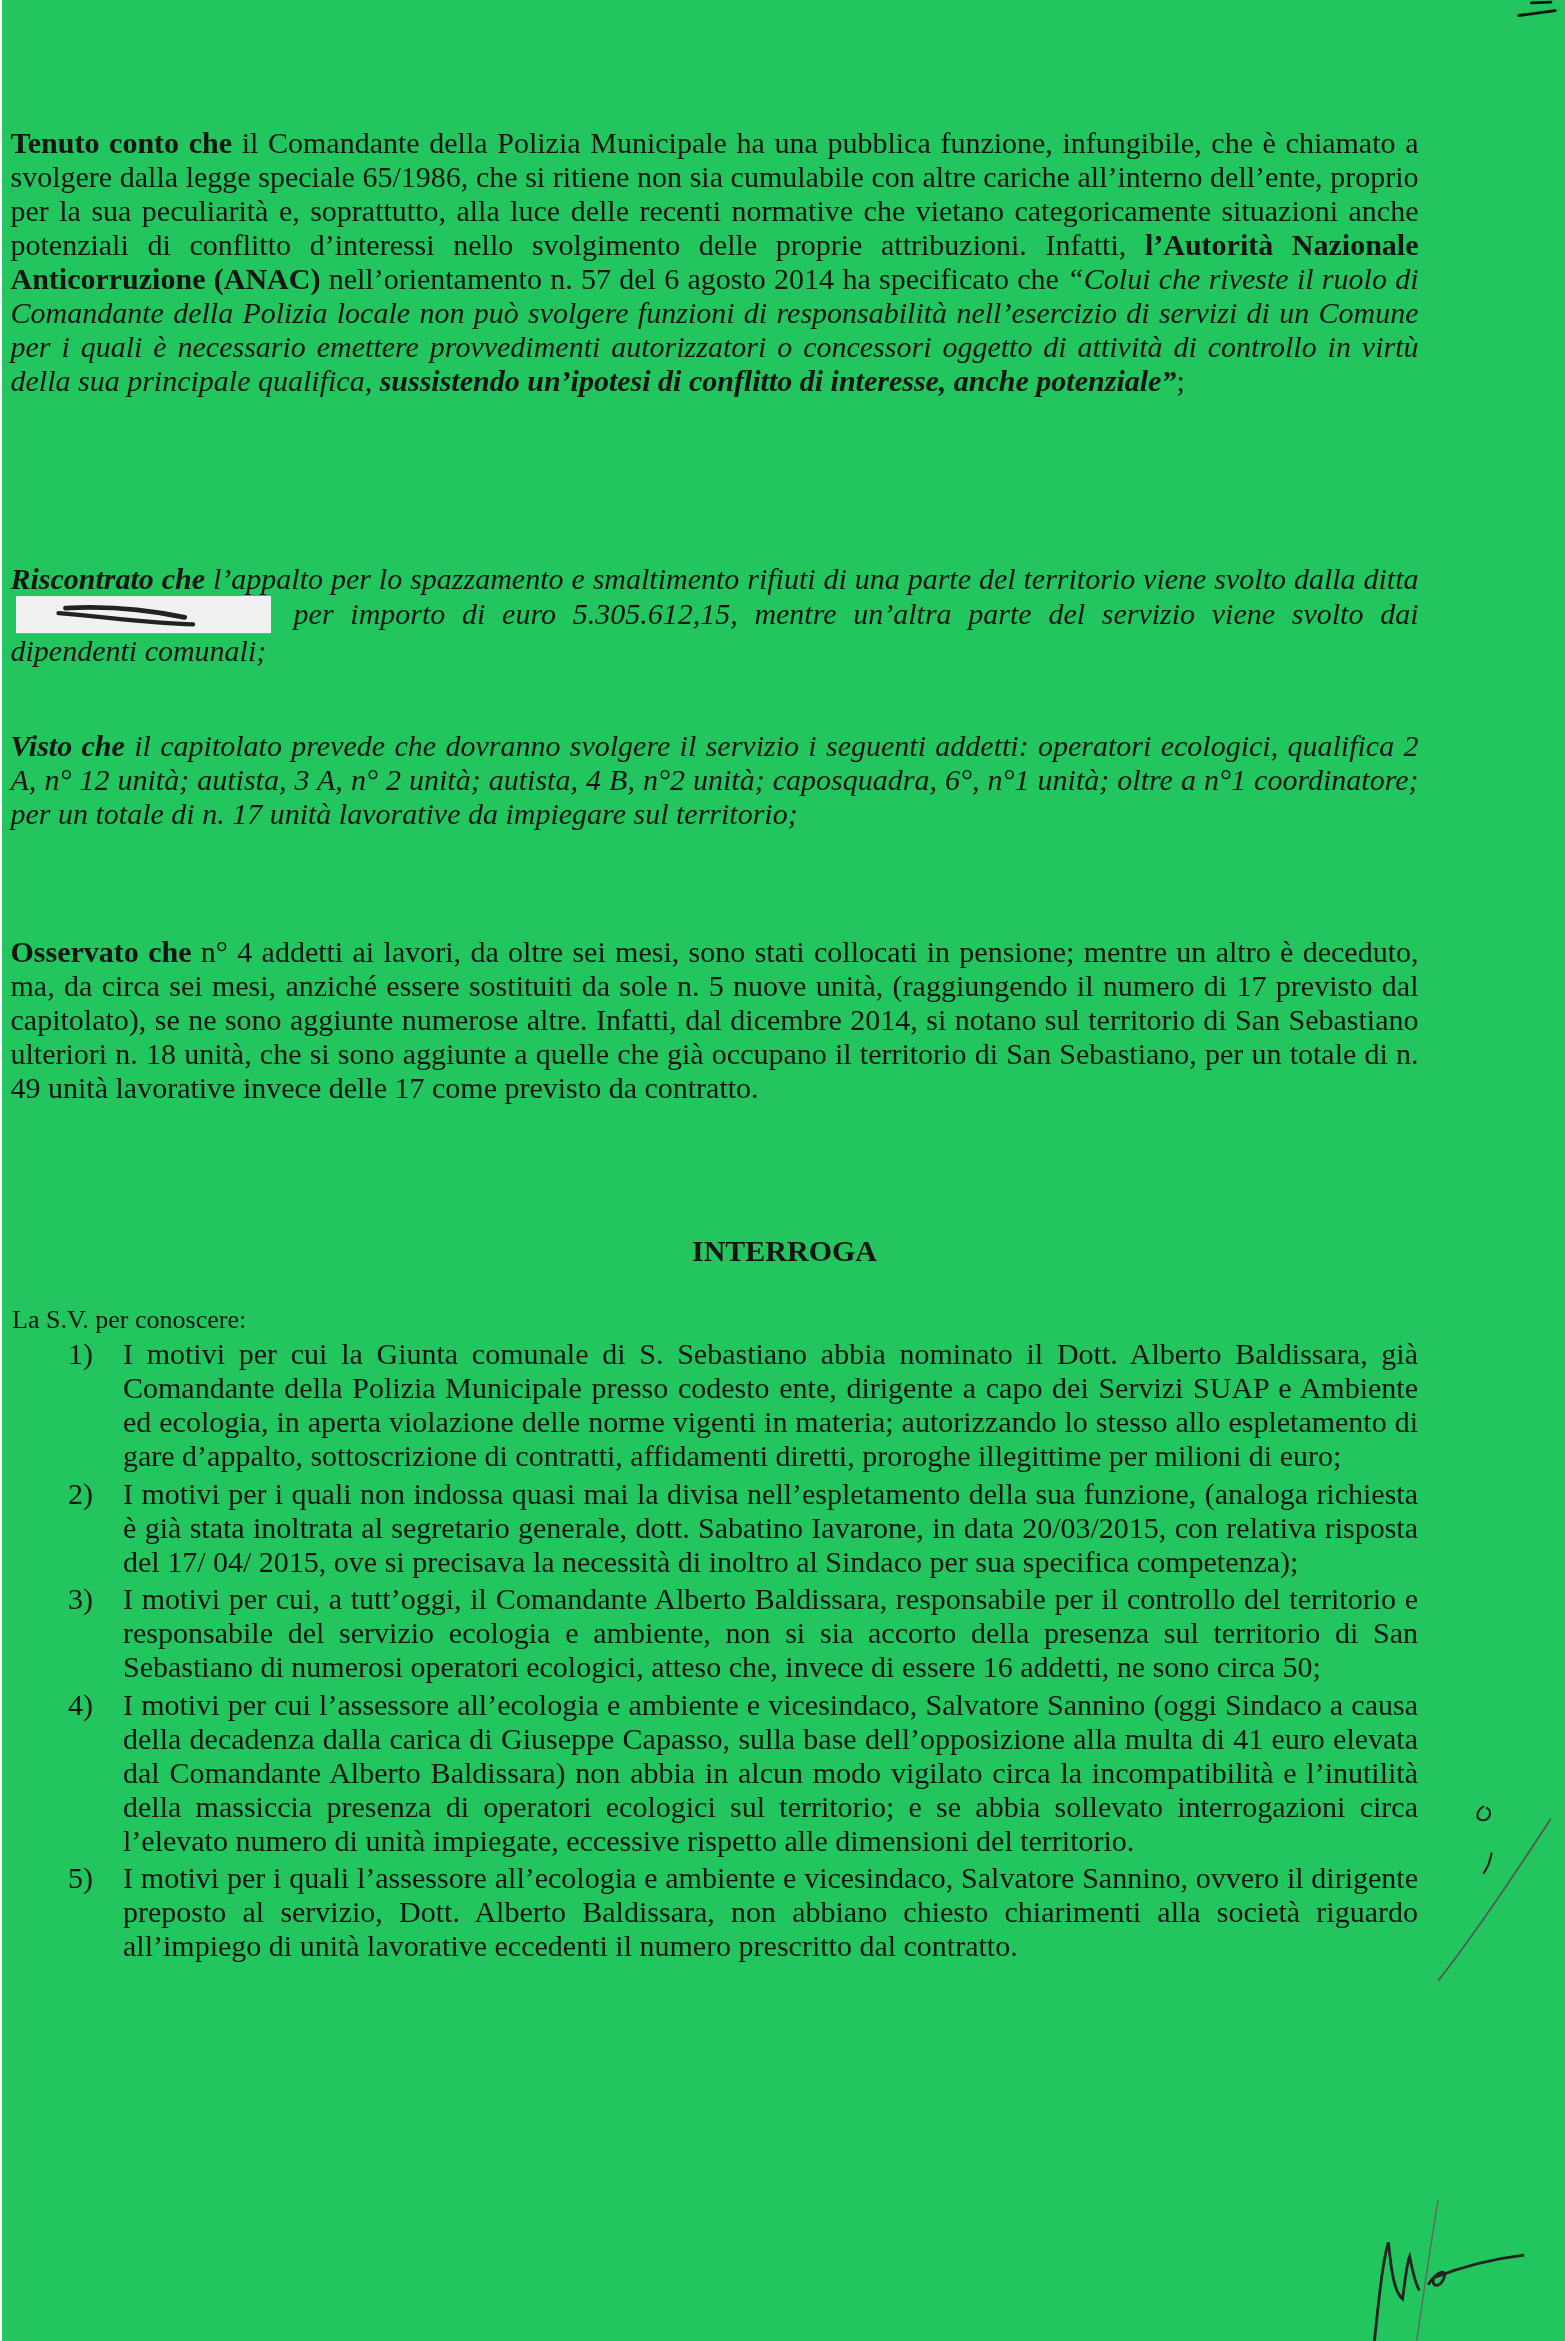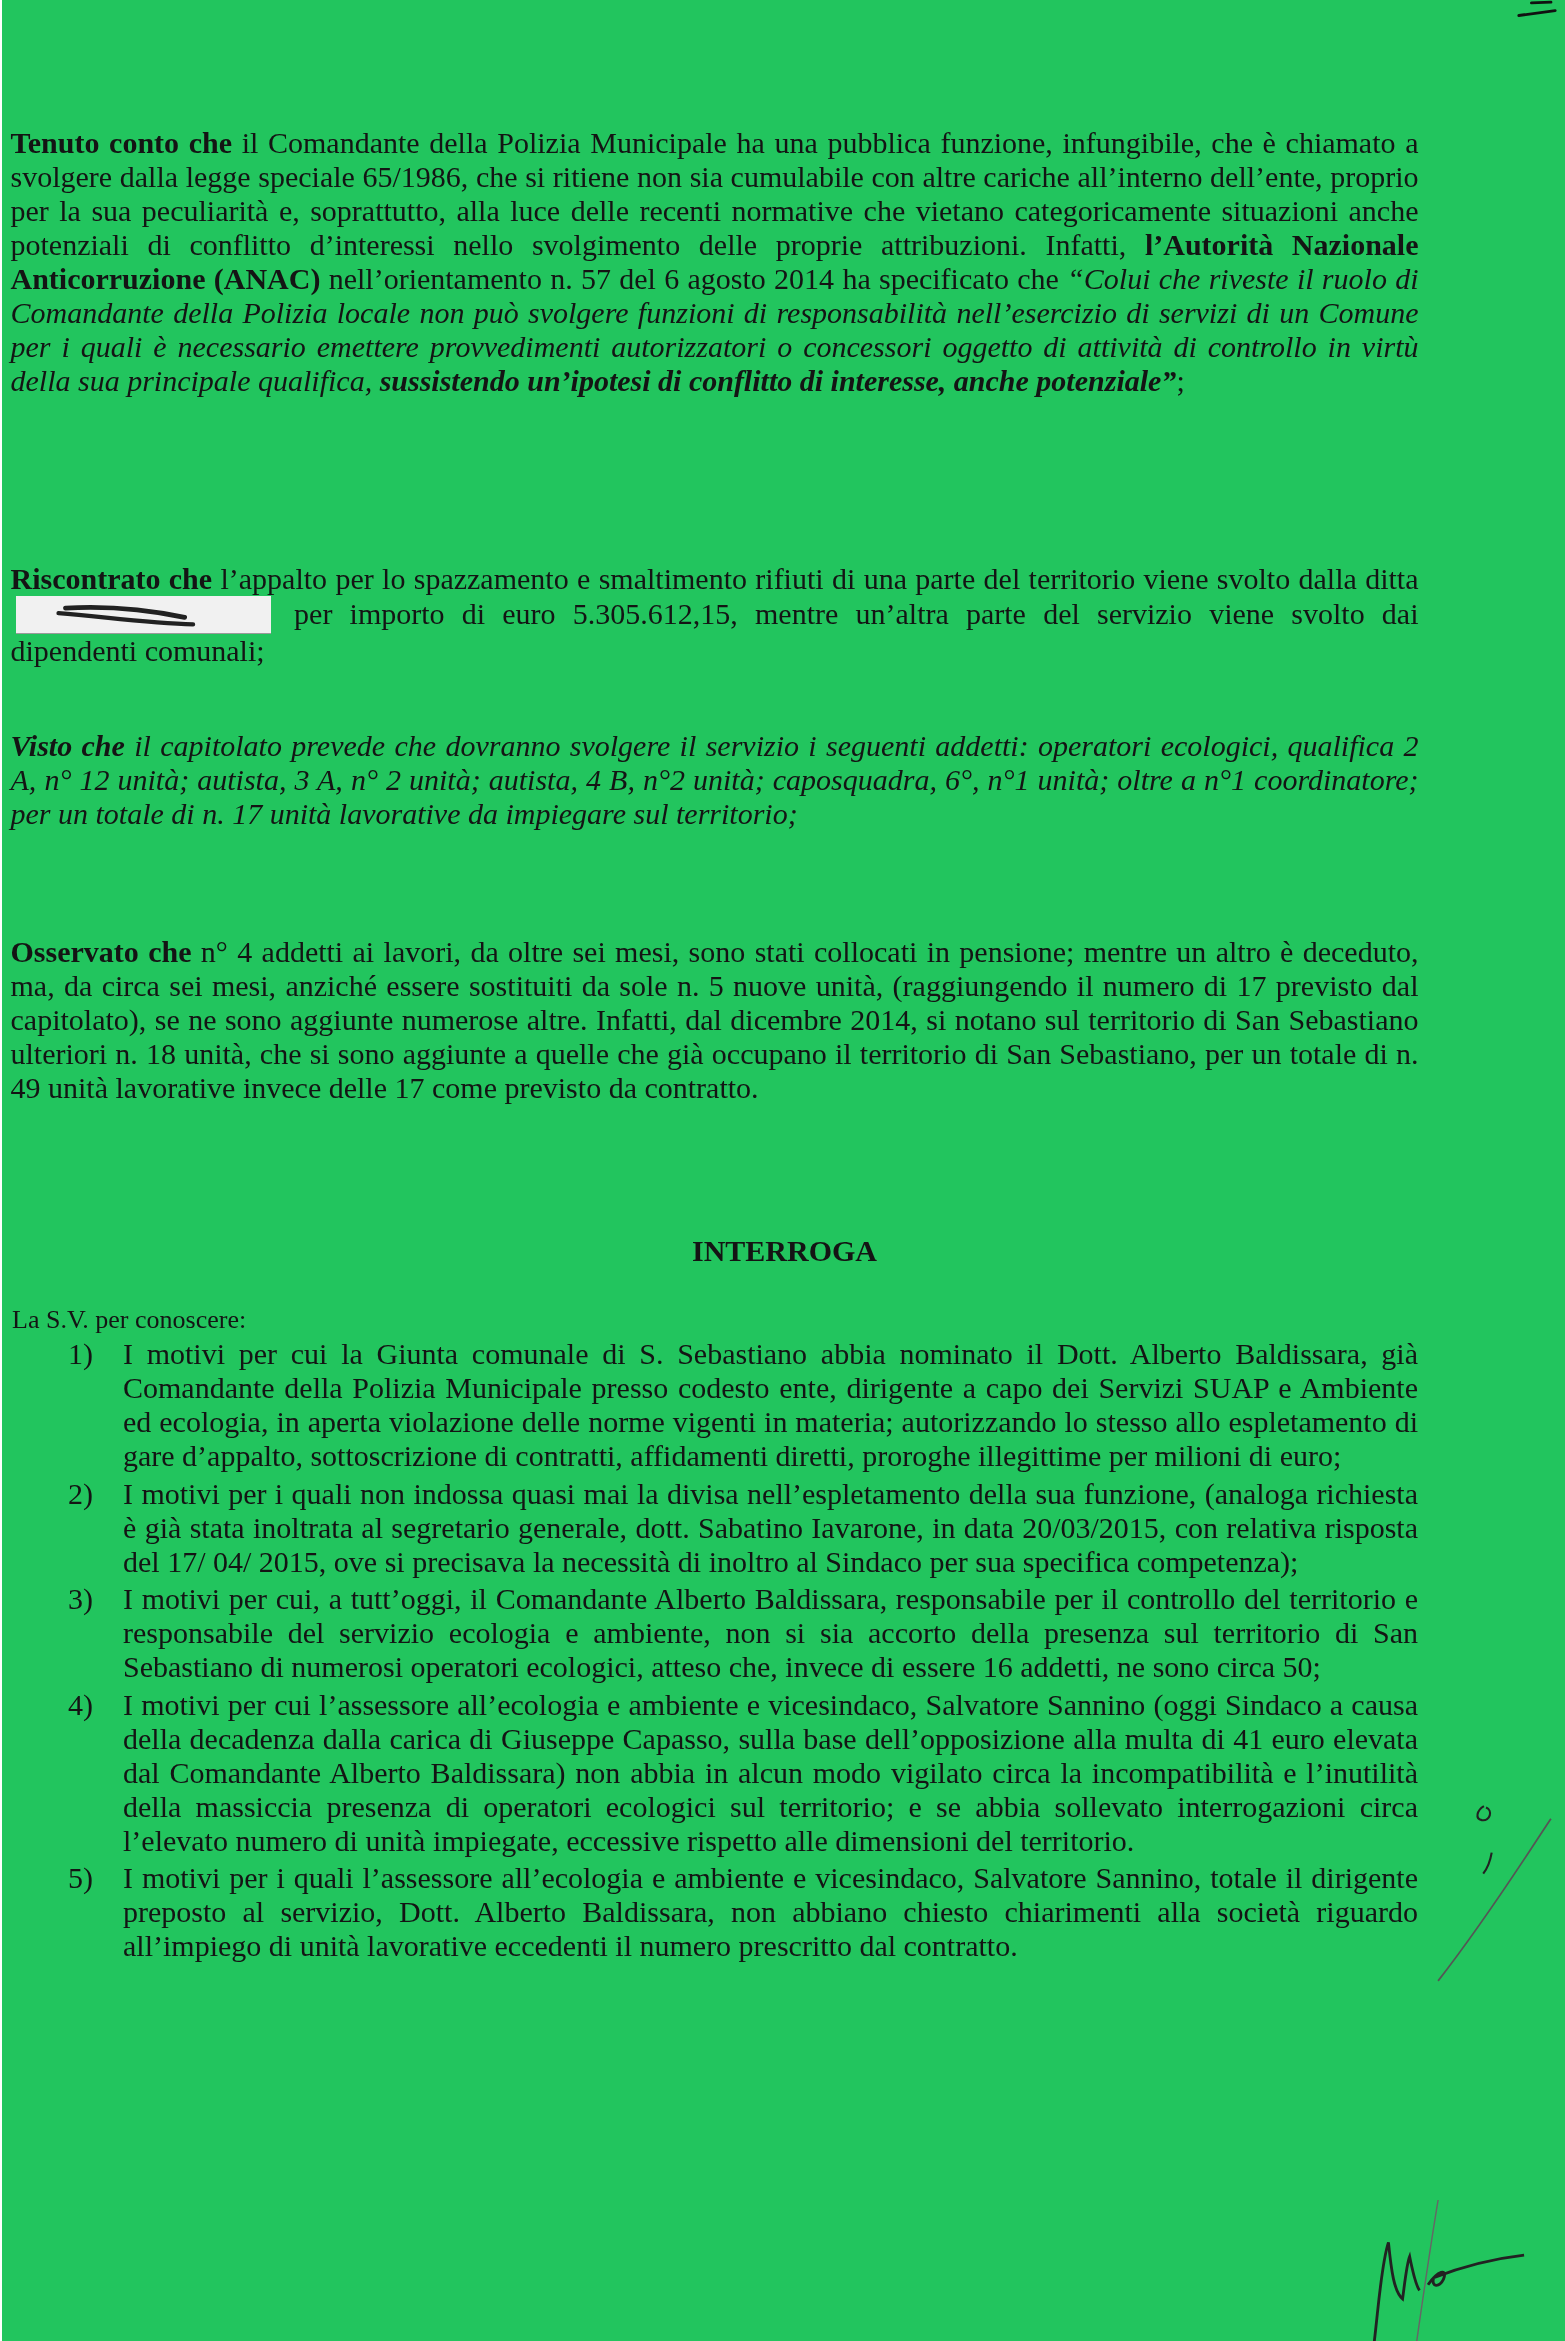--- a/index.html
+++ b/index.html
@@ -36,21 +36,21 @@
     <path d="M22 4 L50 3" stroke="#111" stroke-width="4" stroke-linecap="round" fill="none"></path>
     <path d="M4 22 L56 15" stroke="#111" stroke-width="4" stroke-linecap="round" fill="none"></path>
   </svg>
 
   <div class="col" style="top:126px;">
     <p class="par">
       <span class="b">Tenuto conto che</span><span> il Comandante della Polizia Municipale ha una pubblica funzione, infungibile, che è chiamato a svolgere dalla legge speciale 65/1986, che si ritiene non sia cumulabile con altre cariche all’interno dell’ente, proprio per la sua peculiarità e, soprattutto, alla luce delle recenti normative che vietano categoricamente situazioni anche potenziali di conflitto d’interessi nello svolgimento delle proprie attribuzioni. Infatti, </span><span class="b">l’Autorità Nazionale Anticorruzione (ANAC)</span><span> nell’orientamento n. 57 del 6 agosto 2014 ha specificato che </span><span class="i">“Colui che riveste il ruolo di Comandante della Polizia locale non può svolgere funzioni di responsabilità nell’esercizio di servizi di un Comune per i quali è necessario emettere provvedimenti autorizzatori o concessori oggetto di attività di controllo in virtù della sua principale qualifica, </span><span class="bi">sussistendo un’ipotesi di conflitto di interesse, anche potenziale”</span><span>;</span>
     </p>
   </div>
 
-  <div class="col" style="top:562px;">
+  <div class="col" style="top:562px;font-style:italic;">
     <p class="par">
       <span class="b">Riscontrato che</span><span> l’appalto per lo spazzamento e smaltimento rifiuti di una parte del territorio viene svolto dalla ditta</span>
       <span class="redact" title="">
         <svg width="255" height="37" viewBox="0 0 360 52">
           <path d="M70 17 C120 14, 180 18, 238 30" stroke="#222" stroke-width="7" fill="none" stroke-linecap="round"></path>
           <path d="M60 24 C130 30, 190 38, 250 40" stroke="#222" stroke-width="6" fill="none" stroke-linecap="round"></path>
         </svg>
       </span>
       <span>per importo di euro 5.305.612,15, mentre un’altra parte del servizio viene svolto dai dipendenti comunali;</span>
     </p>
@@ -84,21 +84,21 @@
     <li>
       <span class="num">3)</span>
       <span>I motivi per cui, a tutt’oggi, il Comandante Alberto Baldissara, responsabile per il controllo del territorio e responsabile del servizio ecologia e ambiente, non si sia accorto della presenza sul territorio di San Sebastiano di numerosi operatori ecologici, atteso che, invece di essere 16 addetti, ne sono circa 50;</span>
     </li>
     <li>
       <span class="num">4)</span>
       <span>I motivi per cui l’assessore all’ecologia e ambiente e vicesindaco, Salvatore Sannino (oggi Sindaco a causa della decadenza dalla carica di Giuseppe Capasso, sulla base dell’opposizione alla multa di 41 euro elevata dal Comandante Alberto Baldissara) non abbia in alcun modo vigilato circa la incompatibilità e l’inutilità della massiccia presenza di operatori ecologici sul territorio; e se abbia sollevato interrogazioni circa l’elevato numero di unità impiegate, eccessive rispetto alle dimensioni del territorio.</span>
     </li>
     <li>
       <span class="num">5)</span>
-      <span>I motivi per i quali l’assessore all’ecologia e ambiente e vicesindaco, Salvatore Sannino, totale il dirigente preposto al servizio, Dott. Alberto Baldissara, non abbiano chiesto chiarimenti alla società riguardo all’impiego di unità lavorative eccedenti il numero prescritto dal contratto.</span>
+      <span>I motivi per i quali l’assessore all’ecologia e ambiente e vicesindaco, Salvatore Sannino, ovvero il dirigente preposto al servizio, Dott. Alberto Baldissara, non abbiano chiesto chiarimenti alla società riguardo all’impiego di unità lavorative eccedenti il numero prescritto dal contratto.</span>
     </li>
   </ol>
 
   <svg class="annot" style="left:1422px; top:1797px;" width="141" height="255" viewBox="0 0 200 360">
     <path d="M85 12 C75 18, 72 30, 82 32 C94 34, 98 18, 88 14" stroke="#222" stroke-width="3" fill="none"></path>
     <path d="M180 30 C140 90, 90 170, 20 260" stroke="#555" stroke-width="2.5" fill="none"></path>
     <path d="M96 78 C94 90, 90 100, 84 108" stroke="#222" stroke-width="3" fill="none"></path>
   </svg>
 
   <svg class="annot" style="left:1358px; top:2200px;" width="177" height="142" viewBox="0 0 250 201">

